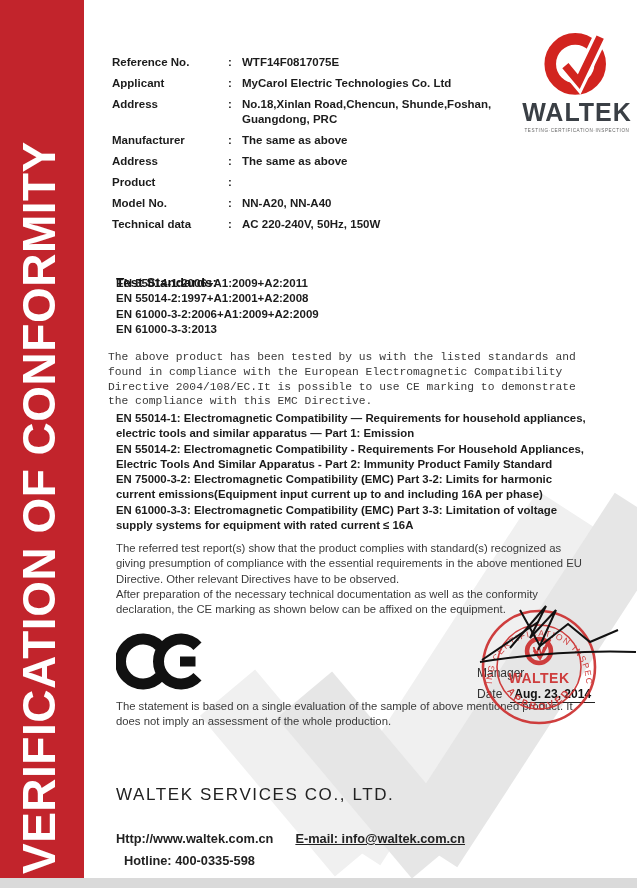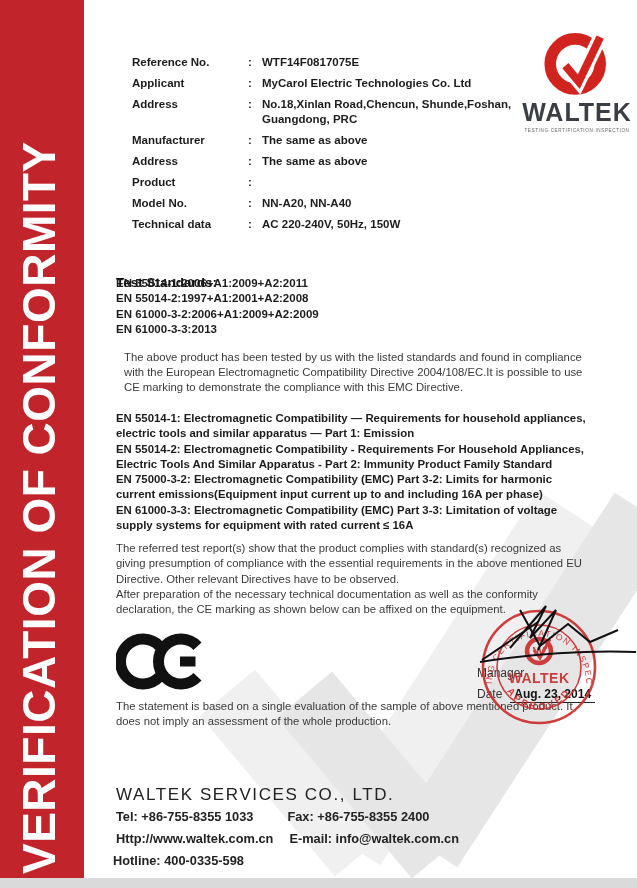--- a/index.html
+++ b/index.html
@@ -21,44 +21,44 @@
     transform:rotate(-90deg); transform-origin:0 0;
     white-space:nowrap; color:#fff; font-weight:bold;
     font-size:46px; letter-spacing:0.5px; line-height:60px;
   }
   
   #logo { position:absolute; left:520px; top:30px; width:114px; text-align:center; z-index:3; }
   #logo-name { font-weight:bold; font-size:25px; letter-spacing:1px; color:#3a3f45; margin-top:-2px; }
   #logo-tagline { font-size:4.6px; letter-spacing:0.6px; color:#666; margin-top:1px; }
   
   .abs { position:absolute; z-index:3; }
-  #info-table { left:132px; top:55px; width:472px; }
+  #info-table { left:112px; top:55px; width:472px; }
   .info-row { display:flex; line-height:15px; margin-bottom:6px; font-size:11.5px; font-weight:bold; color:#1c1c1c; }
   .info-label { width:116px; flex:none; }
   .info-colon { width:14px; flex:none; }
   .info-value { flex:1; white-space:pre-line; }
   #test-standards-heading { left:116px; top:244px; font-size:13.5px; font-weight:bold; color:#111;margin-top:31px; }
   #standards-list { left:116px; top:276px; width:472px; font-size:11.5px; font-weight:bold; line-height:15.3px; color:#1c1c1c; }
-  #para-compliance { left:124px; top:350px; width:472px; font-size:11.3px; line-height:14.8px; color:#3a3a3a; }
+  #para-compliance { left:108px; top:350px; width:472px; font-size:11.3px; line-height:14.8px; color:#3a3a3a;font-family:Liberation Mono, monospace; }
   #standards-desc { left:116px; top:411px; width:476px; font-size:11.4px; font-weight:bold; line-height:15.3px; color:#1c1c1c; }
   #para-referred { left:116px; top:541px; width:476px; font-size:11.3px; line-height:15.3px; color:#3a3a3a; white-space:pre-line; }
   #ce-mark { left:116px; top:631px; z-index:3; }
   #para-statement { left:116px; top:699px; width:476px; font-size:11.3px; line-height:15.3px; color:#3a3a3a; }
   
   #manager-line { left:477px; top:666px; font-size:12px; color:#333; z-index:3; }
   #date-line { left:477px; top:687px; font-size:12px; color:#333; z-index:3; display:flex; gap:8px; }
   #date-value { font-weight:bold; color:#111; border-bottom:1.5px solid #222; padding:0 4px 1px 4px; }
   #stamp { left:479px; top:607px; z-index:4; opacity:0.92; }
   #signature { left:468px; top:600px; z-index:5; }
   
   #footer-company { left:116px; top:785px; font-size:17px; font-weight:normal; letter-spacing:1.6px; color:#222; }
   .footer-line { font-size:12.8px; font-weight:bold; color:#222; display:flex; }
   #footer-telfax { left:116px; top:809px; } #footer-telfax span+span { margin-left:34px; }
-  #footer-webmail { left:116px; top:831px;align-items:center; } #footer-webmail span+span { margin-left:16px; }
-  #footer-hotline { left:113px; top:853px; }
+  #footer-webmail { left:116px; top:831px;align-items:center; } #footer-webmail span+span { margin-left:22px;text-decoration:underline; }
+  #footer-hotline { left:124px; top:853px; }
   #bottom-strip { position:absolute; left:0; top:878px; width:637px; height:10px; background:#dadada; z-index:6; }
 </style>
 </head>
 <body>
 
 <div id="page">
 
   <div class="wm">
     <div class="wm-band" style="left:423px;top:478px;width:72px;height:400px;background:#f0f0f0;transform:rotate(33deg);"></div>
     <div class="wm-band" style="left:259px;top:668px;width:72px;height:210px;background:#f0f0f0;transform:rotate(-40deg);"></div>
@@ -186,24 +186,20 @@
   <div id="signature" class="abs">
     <svg width="169" height="75" viewBox="0 0 169 75">
       <path d="M 12,62 C 60,54 120,50 168,52" fill="none" stroke="#111" stroke-width="2"></path>
       <path d="M 42,48 L 78,6 L 62,38 L 88,10 L 70,50" fill="none" stroke="#111" stroke-width="2"></path>
       <path d="M 52,10 L 72,46 L 100,24 L 122,42 L 150,30" fill="none" stroke="#111" stroke-width="2"></path>
       <path d="M 14,60 L 70,22" fill="none" stroke="#111" stroke-width="2"></path>
     </svg>
   </div>
 
   <div id="footer-company" class="abs">WALTEK SERVICES CO., LTD.</div>
-  <div id="footer-telfax" class="abs footer-line">
-    <span>Tel: +86-755-8355 1033</span>
-    <span>Fax: +86-755-8355 2400</span>
-  </div>
   <div id="footer-webmail" class="abs footer-line">
     <span>Http://www.waltek.com.cn</span>
     <span>E-mail: info@waltek.com.cn</span>
   </div>
   <div id="footer-hotline" class="abs footer-line">
     <span>Hotline: 400-0335-598</span>
   </div>
 
   <div id="bottom-strip"></div>
 </div>

